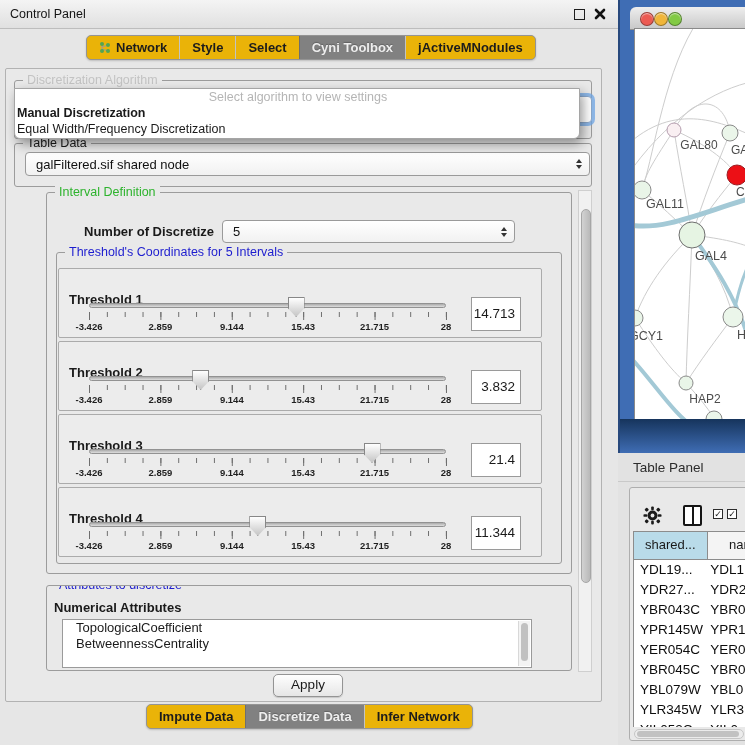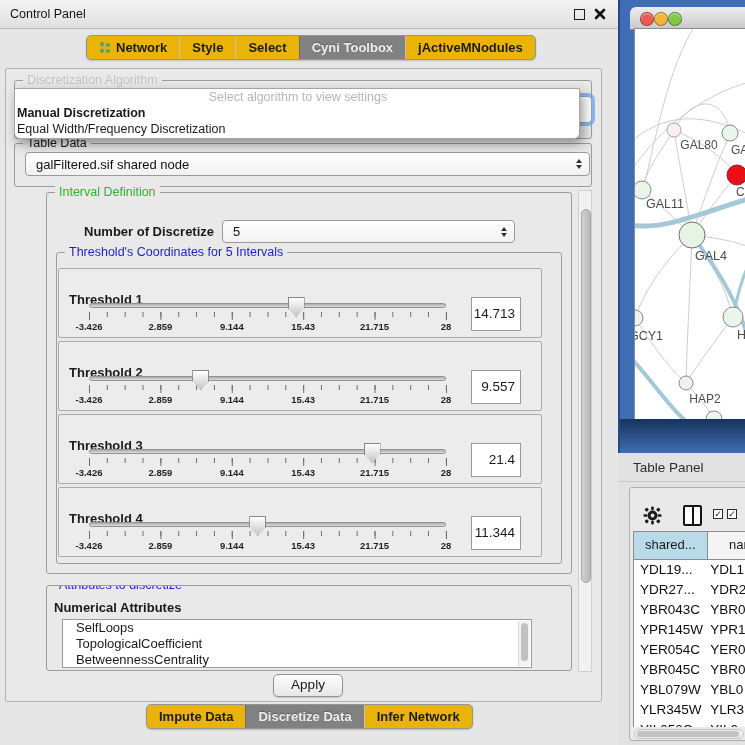--- a/index.html
+++ b/index.html
@@ -241,21 +241,21 @@
       <div class="tick-labels">
           <span class="tick-lab" style="left: 0%;">-3.426</span>
           <span class="tick-lab" style="left: 20%;">2.859</span>
           <span class="tick-lab" style="left: 40%;">9.144</span>
           <span class="tick-lab" style="left: 60%;">15.43</span>
           <span class="tick-lab" style="left: 80%;">21.715</span>
           <span class="tick-lab" style="left: 100%;">28</span>
         </div>
       <div class="thumb" style="left: 103.2px;"></div>
     </div>
-    <div class="th-value">9.557</div>
+    <div class="th-value">3.832</div>
   </div>
 
   <div class="th-panel">
     <div class="th-label">Threshold 3</div>
     <div class="slider">
       <div class="track"></div>
       <div class="ticks-major"></div>
       <div class="ticks-minor"></div>
       <div class="tick-labels">
           <span class="tick-lab" style="left: 0%;">-3.426</span>
@@ -291,21 +291,20 @@
 </div>
 
 <div class="group" id="attrs-group">
   <span class="group-label">Attributes to discretize</span>
 </div>
 <div class="abs" id="num-attrs-label">Numerical Attributes</div>
 <div class="abs" id="attr-list">
   <div id="attr-scroll">
       <div id="attr-thumb"></div>
     </div>
-<div class="attr-item">SelfLoops</div>
     <div class="attr-item">TopologicalCoefficient</div>
     <div class="attr-item">BetweennessCentrality</div>
   </div>
 
 <div class="abs" id="apply-btn">Apply</div>
 
 <div class="abs seg" id="bottom-tabs">
   <div class="tab">
       <span>Impute Data</span>
     </div>

